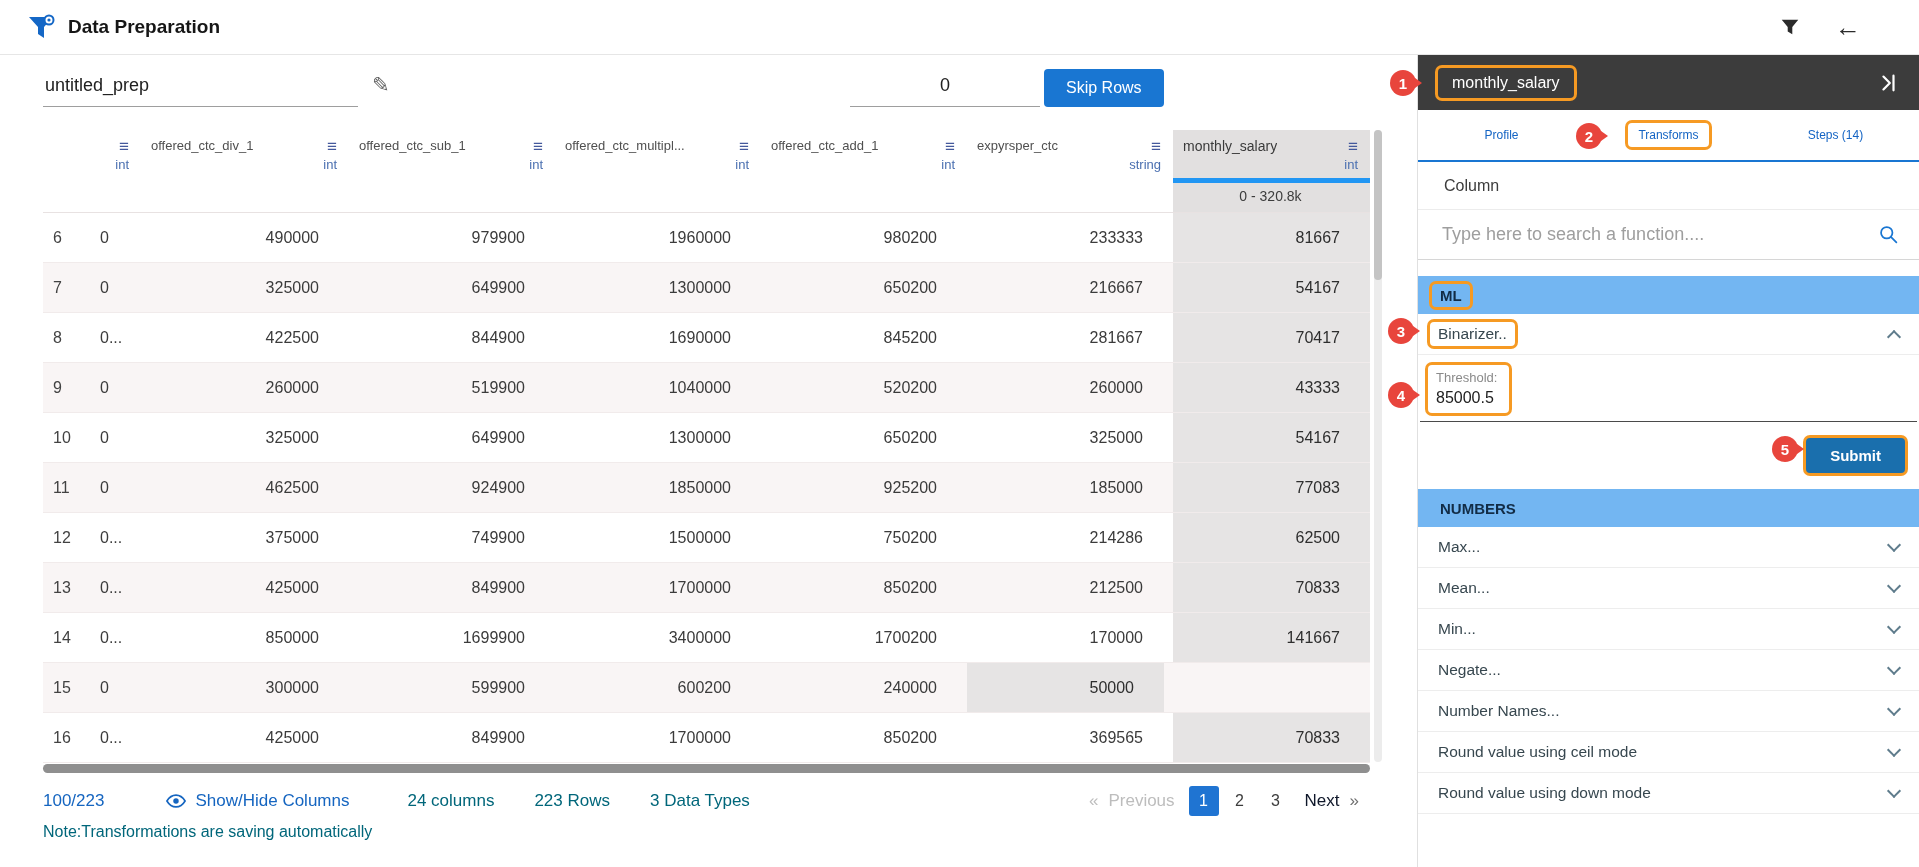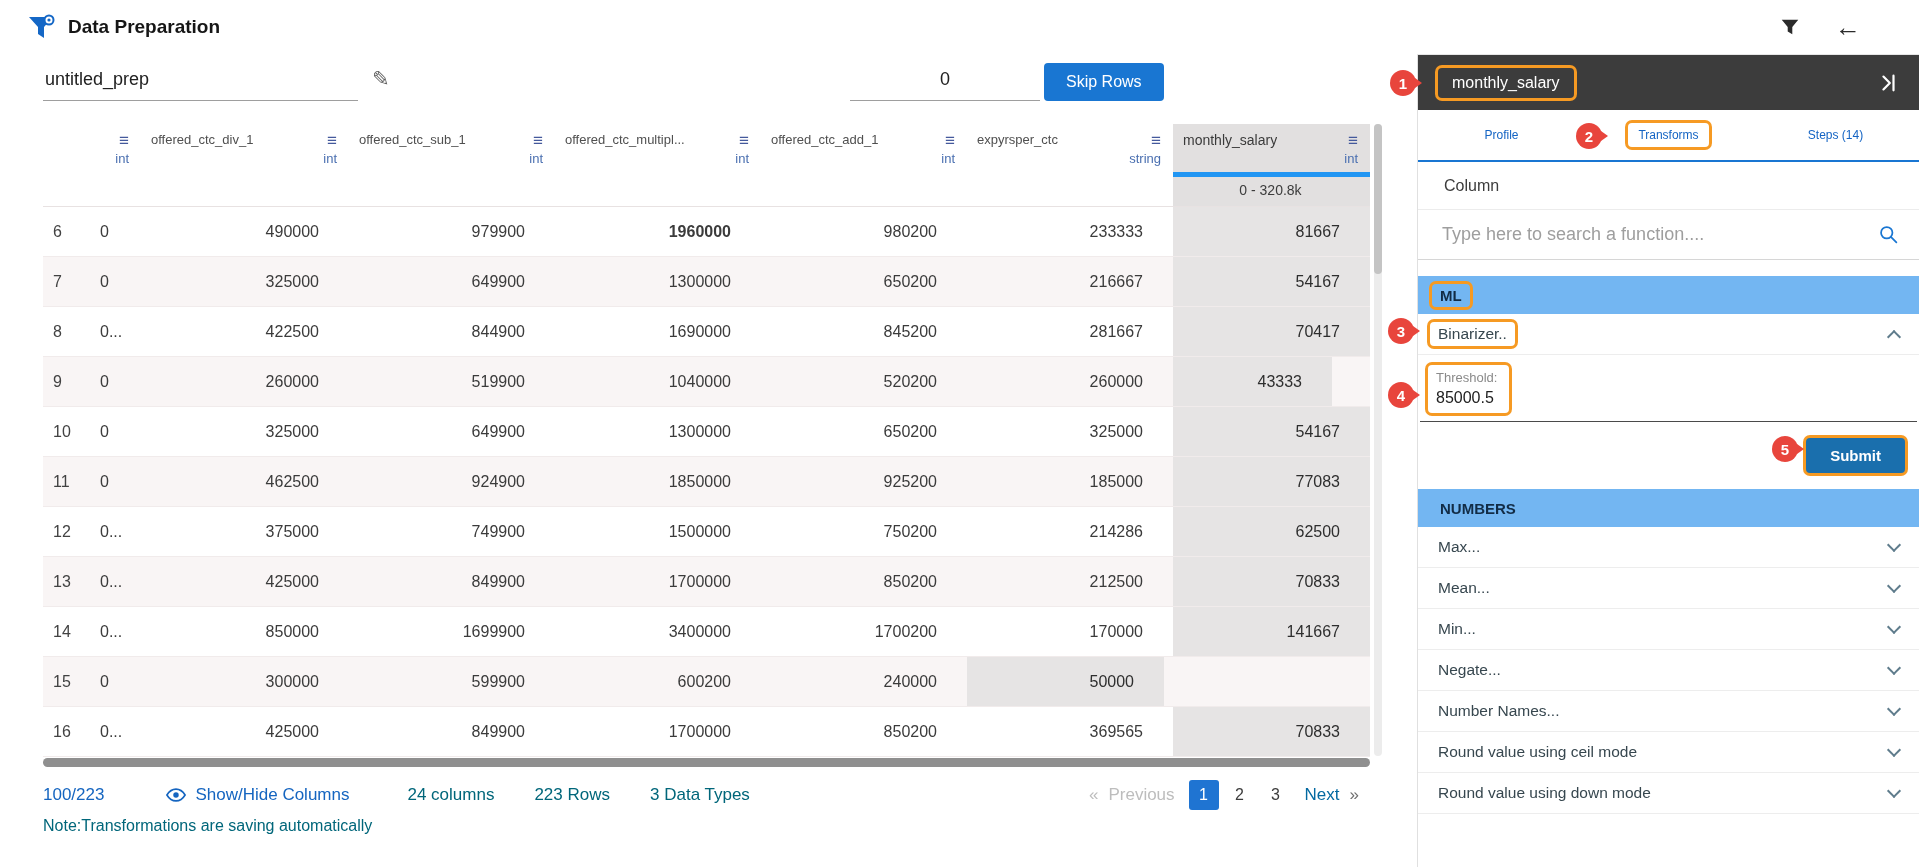--- a/index.html
+++ b/index.html
@@ -9,21 +9,21 @@
   
   .topbar { position:absolute; left:0; top:0; width:1919px; height:55px;
     background:#fff; border-bottom:1px solid #e6e6e6; display:flex; align-items:center; }
   .logo { margin-left:26px; width:30px; height:30px; flex:0 0 auto; }
   .app-title { margin-left:12px; font-size:19px; font-weight:700; color:#161616; }
   .topbar-icons { margin-left:auto; margin-right:58px; display:flex; align-items:center; gap:34px; }
   .funnel-icon svg { display:block; }
   .back-arrow { font-size:26px; color:#2b2b2b; line-height:1; }
 
   
-  .main { position:absolute; left:0; top:49px; width:1417px; height:812px; background:#fff; }
+  .main { position:absolute; left:0; top:55px; width:1417px; height:812px; background:#fff; }
 
   .prep-name-wrap { position:absolute; left:43px; top:12px; width:315px;
     border-bottom:1px solid #9e9e9e; padding:8px 2px 10px; font-size:18px; color:#212121; }
   .pencil { position:absolute; left:372px; top:18px; font-size:21px; color:#5f5f5f; }
   .skip-input { position:absolute; left:850px; top:12px; width:190px; text-align:center;
     border:none; border-bottom:1px solid #9e9e9e; padding:8px 0 10px; font-size:18px;
     font-family:inherit; color:#212121; background:transparent; outline:none; }
   .skip-btn { position:absolute; left:1044px; top:14px; height:38px; padding:0 22px;
     background:#1976d2; border:none; border-radius:4px; color:#fff; font-size:16px;
     font-family:inherit; font-weight:500; cursor:pointer; }
@@ -61,21 +61,21 @@
   .visible-count { margin-left:43px; color:#1565c0; }
   .show-hide { margin-left:62px; display:flex; align-items:center; gap:9px; color:#1565c0; cursor:pointer; }
   .summary-item { color:#00667a; }
   .sum-cols { margin-left:58px; } .sum-rows { margin-left:40px; } .sum-types { margin-left:40px; }
   .pager { margin-left:auto; margin-right:58px; display:flex; align-items:center; gap:10px; }
   .pg-sym-prev, .pg-prev { color:#bdbdbd; }
   .pages { display:flex; gap:6px; margin:0 4px; }
   .page { min-width:30px; height:30px; display:flex; align-items:center; justify-content:center;
     font-size:16px; color:#3c3c3c; border-radius:3px; cursor:pointer; }
   .page.active { background:#1f74d2; color:#fff; }
-  .pg-next { color:#0369a1; } .pg-sym-next { color:#6f6f6f; }
+  .pg-next { color:#0f172a; } .pg-sym-next { color:#6f6f6f; }
   .note { position:absolute; left:43px; top:768px; font-size:16px; color:#00667a; }
 
   
   .panel { position:absolute; left:1417px; top:55px; width:502px; height:812px;
     background:#fff; border-left:1px solid #e0e0e0; overflow:hidden; }
   .panel-header { height:55px; background:#3c3c3c; display:flex; align-items:center; padding:0 20px; }
   .col-name { color:#fff; font-size:16px; padding:6px 14px; }
   .collapse-icon { margin-left:auto; display:flex; }
   .panel-tabs { height:52px; display:flex; border-bottom:2px solid #1976d2; }
   .tab { flex:1; display:flex; align-items:center; justify-content:center;
@@ -201,21 +201,21 @@
           <div class="range-bar"></div>
           <div class="range-text">0 - 320.8k</div>
         </div>
       </div>
     <div id="table-body">
         <div class="tr">
           <div class="td idx-col" style="width: 49px;">6</div>
           <div class="td left" style="width: 49px;">0</div>
           <div class="td" style="width: 208px;">490000</div>
           <div class="td" style="width: 206px;">979900</div>
-          <div class="td" style="width: 206px; font-weight: bold;">1960000</div>
+          <div class="td" style="width: 206px;">1960000</div>
           <div class="td" style="width: 206px;">980200</div>
           <div class="td" style="width: 206px;">233333</div>
           <div class="td sel" style="width: 197px;">81667</div>
         </div>
         <div class="tr stripe">
           <div class="td idx-col" style="width: 49px;">7</div>
           <div class="td left" style="width: 49px;">0</div>
           <div class="td" style="width: 208px;">325000</div>
           <div class="td" style="width: 206px;">649900</div>
           <div class="td" style="width: 206px;">1300000</div>
@@ -234,21 +234,21 @@
           <div class="td sel" style="width: 197px;">70417</div>
         </div>
         <div class="tr stripe">
           <div class="td idx-col" style="width: 49px;">9</div>
           <div class="td left" style="width: 49px;">0</div>
           <div class="td" style="width: 208px;">260000</div>
           <div class="td" style="width: 206px;">519900</div>
           <div class="td" style="width: 206px;">1040000</div>
           <div class="td" style="width: 206px;">520200</div>
           <div class="td" style="width: 206px;">260000</div>
-          <div class="td sel" style="width: 159px;">43333</div>
+          <div class="td sel" style="width: 197px;">43333</div>
         </div>
         <div class="tr">
           <div class="td idx-col" style="width: 49px;">10</div>
           <div class="td left" style="width: 49px;">0</div>
           <div class="td" style="width: 208px;">325000</div>
           <div class="td" style="width: 206px;">649900</div>
           <div class="td" style="width: 206px;">1300000</div>
           <div class="td" style="width: 206px;">650200</div>
           <div class="td" style="width: 206px;">325000</div>
           <div class="td sel" style="width: 197px;">54167</div>

